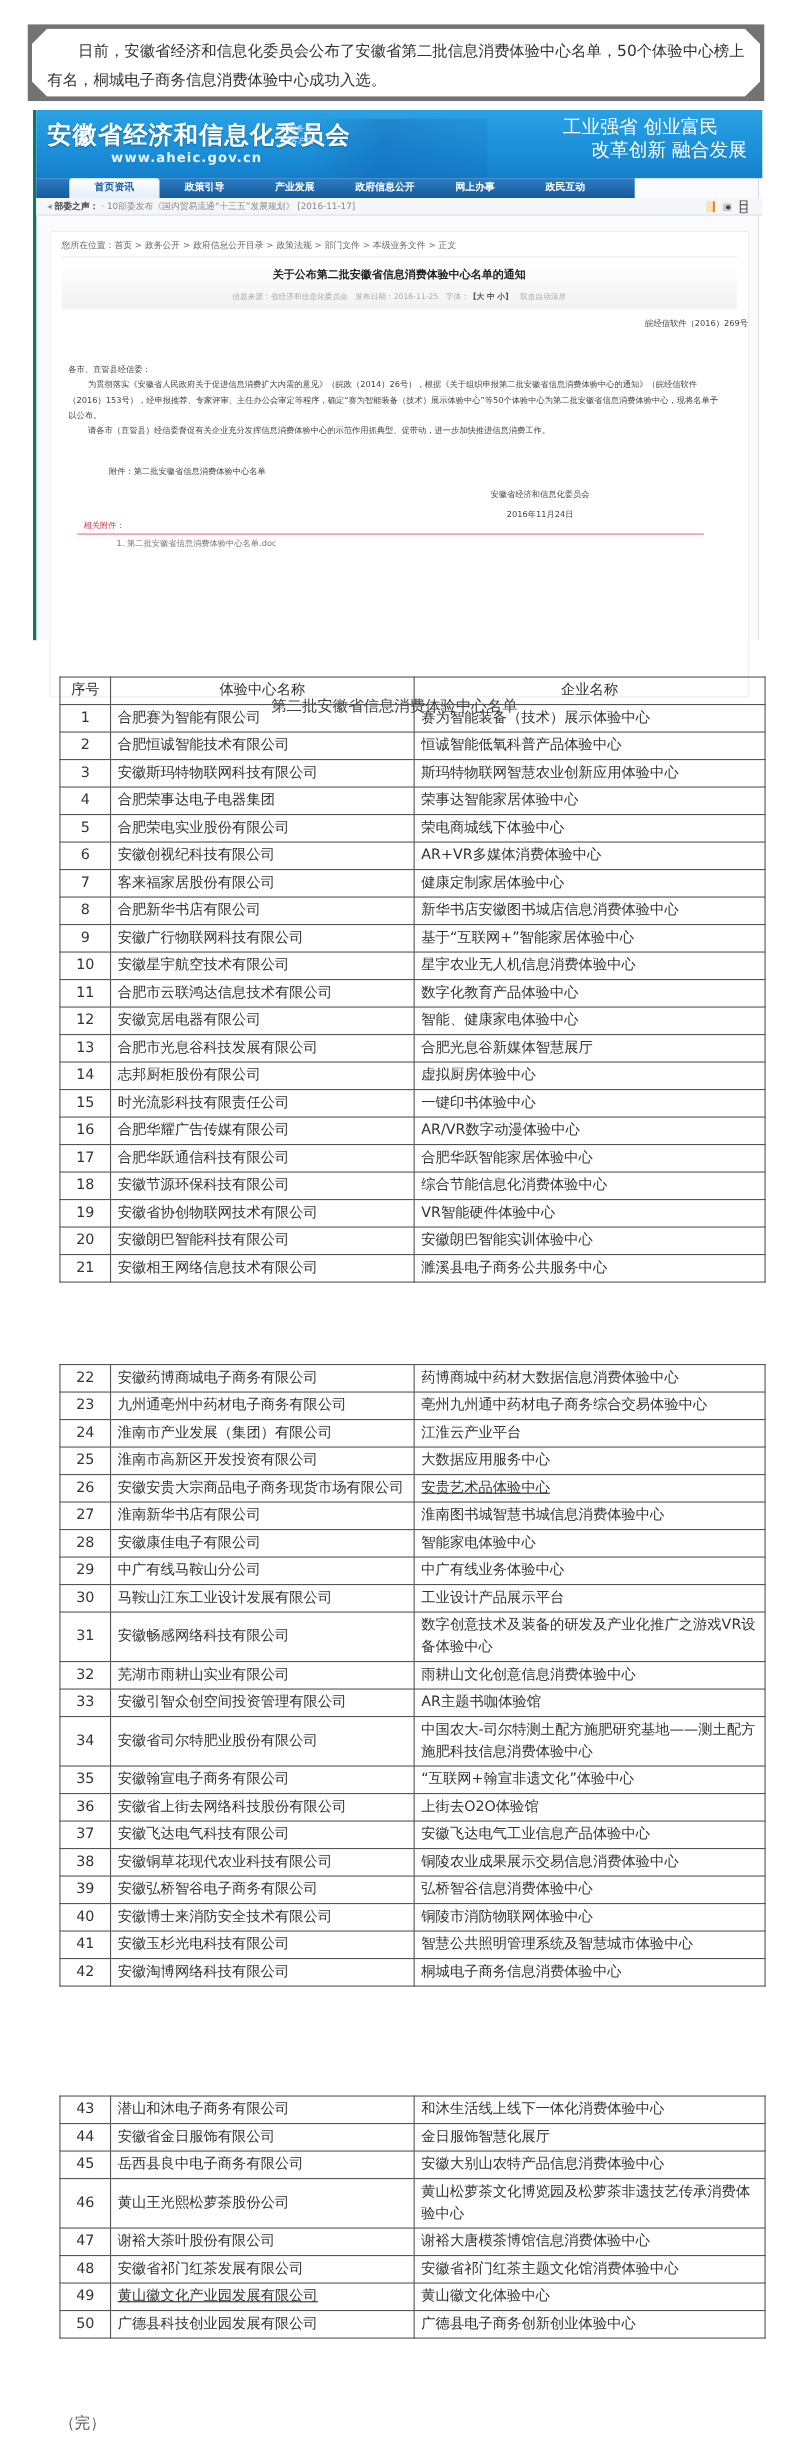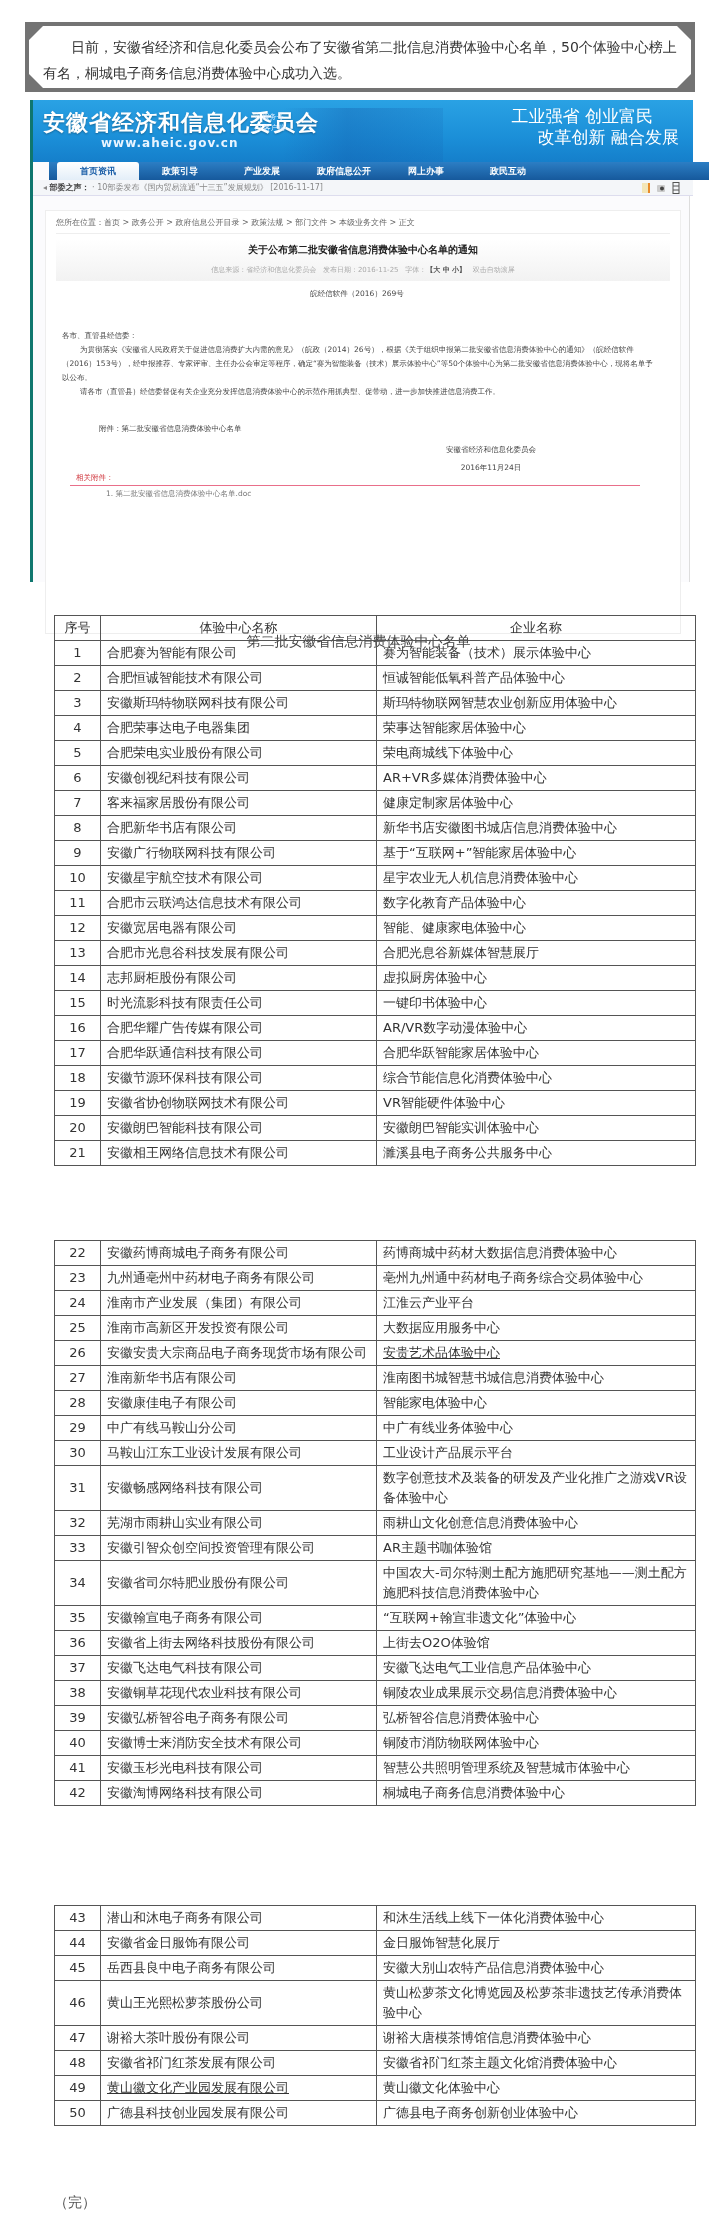--- a/index.html
+++ b/index.html
@@ -10,35 +10,35 @@
      padding: 8px 14px 0 14px; font-size: 14px; line-height: 26px; color: #333; text-indent: 28px; }
   
   .site { position: absolute; left: 30px; top: 100px; width: 660px; height: 482px; background: #fbfbfd; border-left: 3px solid #0f766e; border-right: 1px solid #ddd; }
   .banner { position: absolute; left: 0; top: 0; width: 660px; height: 62px; background: linear-gradient(180deg,#2aa2e4 0%, #1b8fd8 60%, #157fcb 100%); overflow: hidden; }
   .banner .city { position: absolute; left: 250px; top: 8px; width: 160px; height: 54px; background: linear-gradient(90deg, rgba(255,255,255,0) 0%, rgba(20,90,170,0.35) 40%, rgba(20,90,170,0.15) 100%); }
   .logo-cn { position: absolute; left: 10px; top: 8px; font-size: 22px; font-weight: bold; color: #fff; letter-spacing: 1px; text-shadow: 0 1px 2px rgba(0,0,0,0.3); }
   .logo-url { position: absolute; left: 68px; top: 36px; font-size: 12px; color: #e8f4ff; font-weight: bold; letter-spacing: 1px; }
   .svc { position: absolute; left: 222px; top: 12px; font-size: 7px; color: #d8ecff; line-height: 11px; }
   .slogan { position: absolute; right: 14px; top: 6px; font-size: 17px; color: #fff; line-height: 21px; text-align: right; }
   .slogan div:first-child { margin-right: 26px; }
-  .nav { position: absolute; left: 16px; top: 62px; width: 660px; height: 18px; background: linear-gradient(180deg,#2c7ec4,#16599c); display: flex; padding-left: 8px; }
+  .nav { position: absolute; left: 0; top: 62px; width: 544px; height: 18px; background: linear-gradient(180deg,#2c7ec4,#16599c); display: flex; padding-left: 8px; justify-content: center; }
   .nav-item { width: 82px; text-align: center; font-size: 9px; line-height: 18px; color: #fff; font-weight: bold; }
   .nav-item.active { background: linear-gradient(180deg,#fff,#e3eef8); color: #1b5fa8; border-radius: 3px 3px 0 0; }
   .notice { position: absolute; left: 0; top: 80px; width: 660px; height: 16px; background: #f4f6f9; border-bottom: 1px solid #dde; font-size: 8px; line-height: 16px; color: #888; padding-left: 10px; }
   .notice .label { color: #444; font-weight: bold; }
   .notice-icons { position: absolute; right: 12px; top: 2px; display: flex; gap: 5px; }
   .ic { width: 10px; height: 12px; }
   .doc { position: absolute; left: 12px; top: 110px; width: 636px; height: 424px; background: #fff; border: 1px solid #eee; }
   .crumb { position: absolute; left: 10px; top: 6px; font-size: 8px; color: #666; }
   .crumb-line { position: absolute; left: 10px; right: 10px; top: 22px; border-top: 1px solid #eee; }
   .doc-title-band { position: absolute; left: 10px; right: 10px; top: 28px; height: 42px; background: linear-gradient(180deg,#fff,#f2f2f2); }
   .doc-title { position: absolute; left: 0; right: 0; top: 4px; text-align: center; font-size: 10px; font-weight: bold; color: #222; }
   .doc-meta { position: absolute; left: 0; right: 0; top: 26px; text-align: center; font-size: 7px; color: #aaa; }
   .doc-meta b { color: #555; }
-  .docno { position: absolute; left: 0; right: 12px; top: 78px; text-align: center; font-size: 7.5px; color: #444; }
+  .docno { position: absolute; left: 0; right: 0; top: 78px; text-align: right; font-size: 7.5px; color: #444; }
   .body-text { position: absolute; left: 16px; right: 20px; top: 118px; font-size: 7.5px; color: #444; line-height: 14px; }
   .body-text p.ind { text-indent: 18px; }
   .attach-note { position: absolute; left: 22px; top: 213px; font-size: 7.5px; color: #444; padding-left: 31px; }
   .sign { position: absolute; left: 390px; top: 230px; width: 110px; text-align: center; font-size: 7.5px; color: #444; line-height: 18px; }
   .rel-title { position: absolute; left: 30px; top: 262px; font-size: 7.5px; color: #d0383f; }
   .rel-line { position: absolute; left: 24px; right: 40px; top: 274px; border-top: 1px solid #e96f8a; }
   .rel-item { position: absolute; left: 60px; top: 278px; font-size: 7.5px; color: #777; }
   
   .list-title { position: absolute; left: 0; width: 717px; top: 593px; text-align: center; font-size: 14px; color: #444; margin-top: 40px; }
   table.list { position: absolute; left: 54px; border-collapse: collapse; width: 642px; font-size: 13px; color: #333; }

